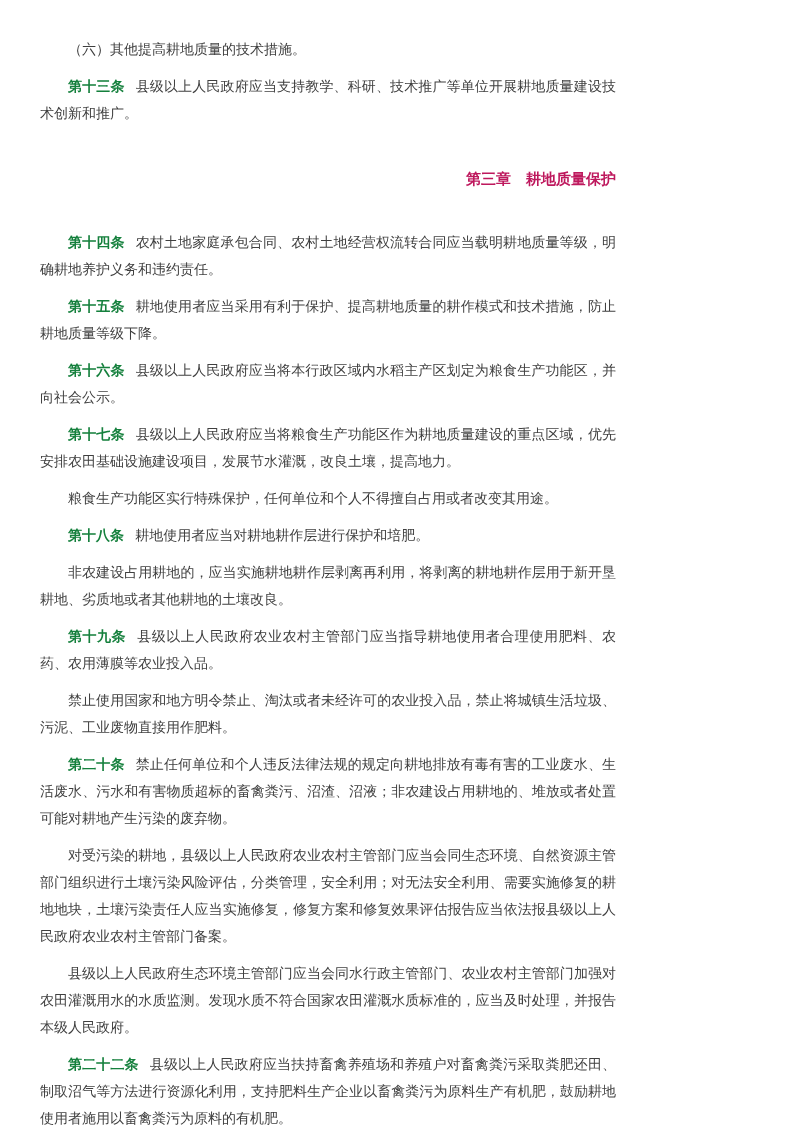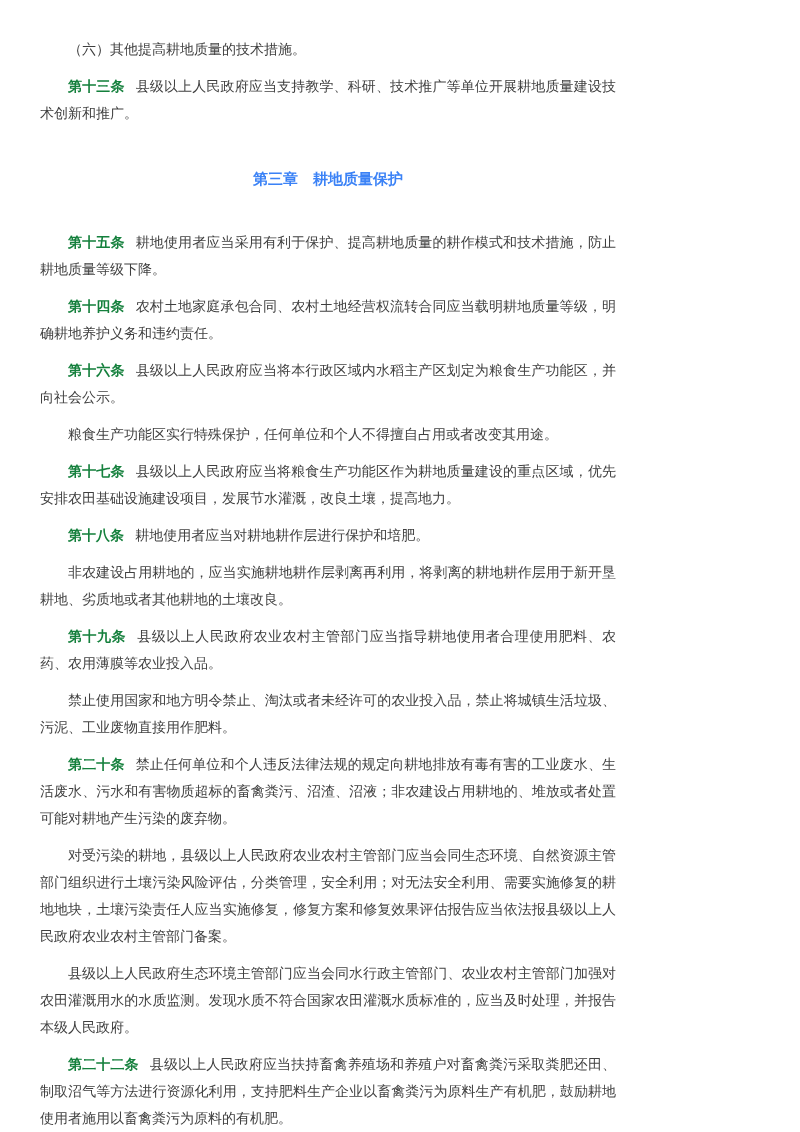--- a/index.html
+++ b/index.html
@@ -37,45 +37,45 @@
   }
   .para b.art:empty {
     display: none;
     margin: 0;
   }
   .chapter {
     margin: 38px 0 37px 0;
     font-size: 15px;
     line-height: 27px;
     font-weight: bold;
-    color: #3b82f6;
-    text-align: center;
+    color: #be185d;
+    text-align: right;
     text-indent: 0;
   }
 </style>
 </head>
 <body>
 
 <div class="page">
 
   <p class="para"><span>（六）其他提高耕地质量的技术措施。</span></p>
 
   <p class="para"><b class="art">第十三条</b><span>县级以上人民政府应当支持教学、科研、技术推广等单位开展耕地质量建设技术创新和推广。</span></p>
 
   <h2 class="chapter">第三章　耕地质量保护</h2>
 
+  <p class="para"><b class="art">第十四条</b><span>农村土地家庭承包合同、农村土地经营权流转合同应当载明耕地质量等级，明确耕地养护义务和违约责任。</span></p>
+
   <p class="para"><b class="art">第十五条</b><span>耕地使用者应当采用有利于保护、提高耕地质量的耕作模式和技术措施，防止耕地质量等级下降。</span></p>
-
-  <p class="para"><b class="art">第十四条</b><span>农村土地家庭承包合同、农村土地经营权流转合同应当载明耕地质量等级，明确耕地养护义务和违约责任。</span></p>
 
   <p class="para"><b class="art">第十六条</b><span>县级以上人民政府应当将本行政区域内水稻主产区划定为粮食生产功能区，并向社会公示。</span></p>
 
+  <p class="para"><b class="art">第十七条</b><span>县级以上人民政府应当将粮食生产功能区作为耕地质量建设的重点区域，优先安排农田基础设施建设项目，发展节水灌溉，改良土壤，提高地力。</span></p>
+
   <p class="para"><span>粮食生产功能区实行特殊保护，任何单位和个人不得擅自占用或者改变其用途。</span></p>
-
-  <p class="para"><b class="art">第十七条</b><span>县级以上人民政府应当将粮食生产功能区作为耕地质量建设的重点区域，优先安排农田基础设施建设项目，发展节水灌溉，改良土壤，提高地力。</span></p>
 
   <p class="para"><b class="art">第十八条</b><span>耕地使用者应当对耕地耕作层进行保护和培肥。</span></p>
 
   <p class="para"><span>非农建设占用耕地的，应当实施耕地耕作层剥离再利用，将剥离的耕地耕作层用于新开垦耕地、劣质地或者其他耕地的土壤改良。</span></p>
 
   <p class="para"><b class="art">第十九条</b><span>县级以上人民政府农业农村主管部门应当指导耕地使用者合理使用肥料、农药、农用薄膜等农业投入品。</span></p>
 
 
   <p class="para"><span>禁止使用国家和地方明令禁止、淘汰或者未经许可的农业投入品，禁止将城镇生活垃圾、污泥、工业废物直接用作肥料。</span></p>
 

